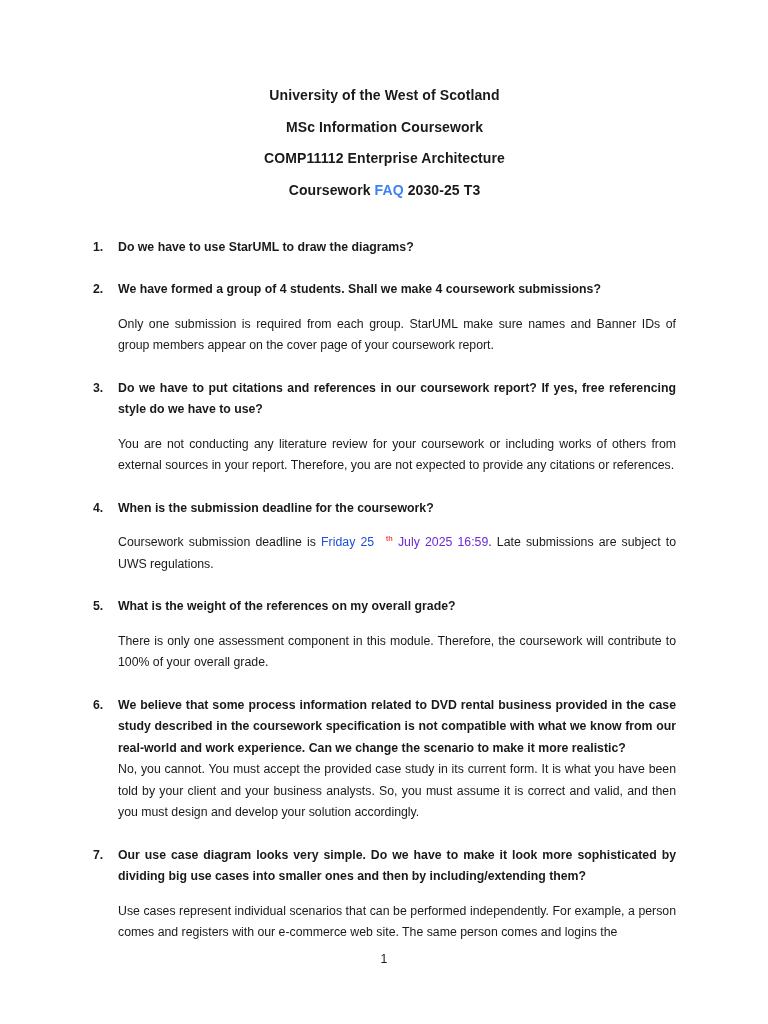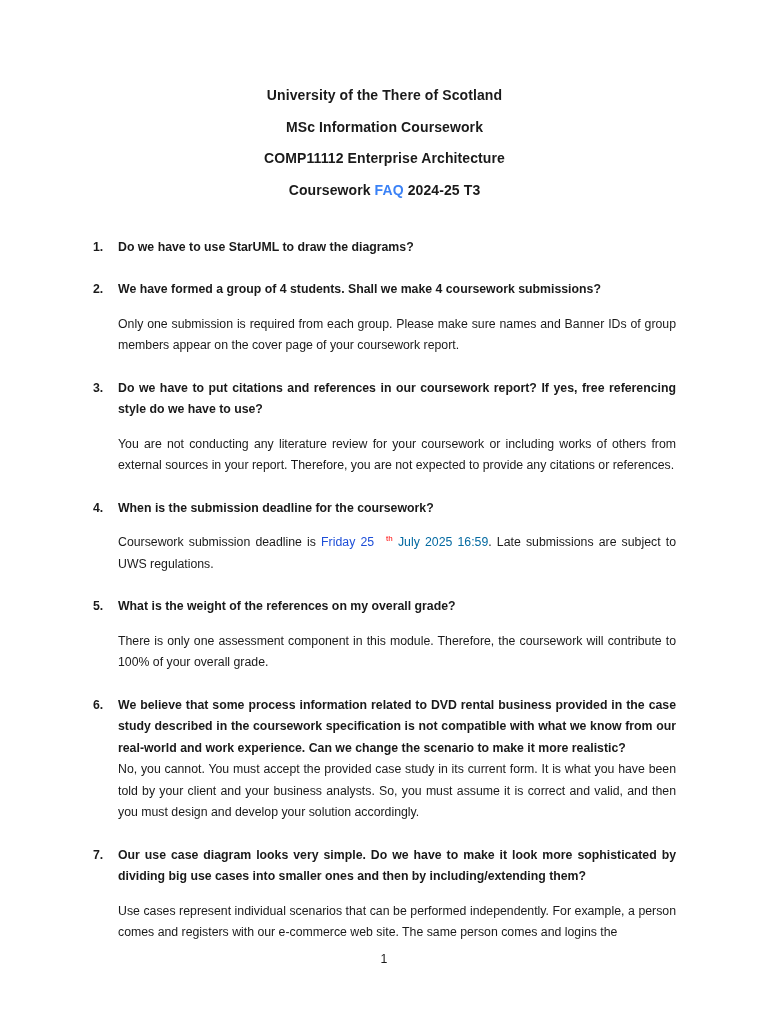--- a/index.html
+++ b/index.html
@@ -71,41 +71,41 @@
     text-align: center;
     font-size: 12.3px;
   }
 </style>
 </head>
 <body style="color: rgb(26, 26, 26);">
 
 <div class="page">
 
   <div class="doc-header">
-    <div class="h-line">University of the There of Scotland</div>
+    <div class="h-line">University of the West of Scotland</div>
     <div class="h-line">MSc Information Coursework</div>
     <div class="h-line">COMP11112 Enterprise Architecture</div>
-    <div class="h-line"><span>Coursework </span><span class="accent" style="color: #3b82f6;">FAQ</span><span> 2024-25 T3</span></div>
+    <div class="h-line"><span>Coursework </span><span class="accent" style="color: #3b82f6;">FAQ</span><span> 2030-25 T3</span></div>
   </div>
 
   <div class="faq-list">
       <div class="faq-item">
         <div class="faq-question"><span class="faq-num">1.</span><span>Do we have to use StarUML to draw the diagrams?</span></div>
       </div>
       <div class="faq-item">
         <div class="faq-question"><span class="faq-num">2.</span><span>We have formed a group of 4 students. Shall we make 4 coursework submissions?</span></div>
-        <div class="faq-answer"><span>Only one submission is required from each group. Please make sure names and Banner IDs of group members appear on the cover page of your coursework report.</span></div>
+        <div class="faq-answer"><span>Only one submission is required from each group. StarUML make sure names and Banner IDs of group members appear on the cover page of your coursework report.</span></div>
       </div>
       <div class="faq-item">
         <div class="faq-question"><span class="faq-num">3.</span><span>Do we have to put citations and references in our coursework report? If yes, free referencing style do we have to use?</span></div>
         <div class="faq-answer"><span>You are not conducting any literature review for your coursework or including works of others from external sources in your report. Therefore, you are not expected to provide any citations or references.</span></div>
       </div>
       <div class="faq-item">
         <div class="faq-question"><span class="faq-num">4.</span><span>When is the submission deadline for the coursework?</span></div>
-        <div class="faq-answer"><span>Coursework submission deadline is </span><span style="color: #1d4ed8;">Friday 25</span><sup style="color: rgb(255, 0, 0);">th</sup><span style="color: #0369a1;"> July 2025 16:59</span><span>. Late submissions are subject to UWS regulations.</span></div>
+        <div class="faq-answer"><span>Coursework submission deadline is </span><span style="color: #1d4ed8;">Friday 25</span><sup style="color: rgb(255, 0, 0);">th</sup><span style="color: #6d28d9;"> July 2025 16:59</span><span>. Late submissions are subject to UWS regulations.</span></div>
       </div>
       <div class="faq-item">
         <div class="faq-question"><span class="faq-num">5.</span><span>What is the weight of the references on my overall grade?</span></div>
         <div class="faq-answer"><span>There is only one assessment component in this module. Therefore, the coursework will contribute to 100% of your overall grade.</span></div>
       </div>
       <div class="faq-item">
         <div class="faq-question attached"><span class="faq-num">6.</span><span>We believe that some process information related to DVD rental business provided in the case study described in the coursework specification is not compatible with what we know from our real-world and work experience. Can we change the scenario to make it more realistic?</span></div>
         <div class="faq-answer"><span>No, you cannot. You must accept the provided case study in its current form. It is what you have been told by your client and your business analysts. So, you must assume it is correct and valid, and then you must design and develop your solution accordingly.</span></div>
       </div>
       <div class="faq-item">

